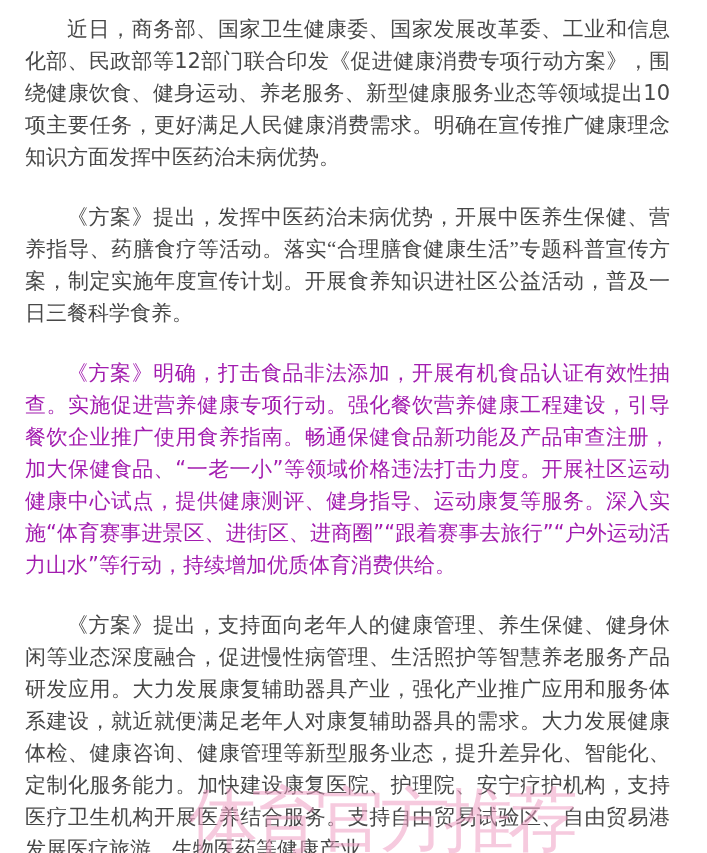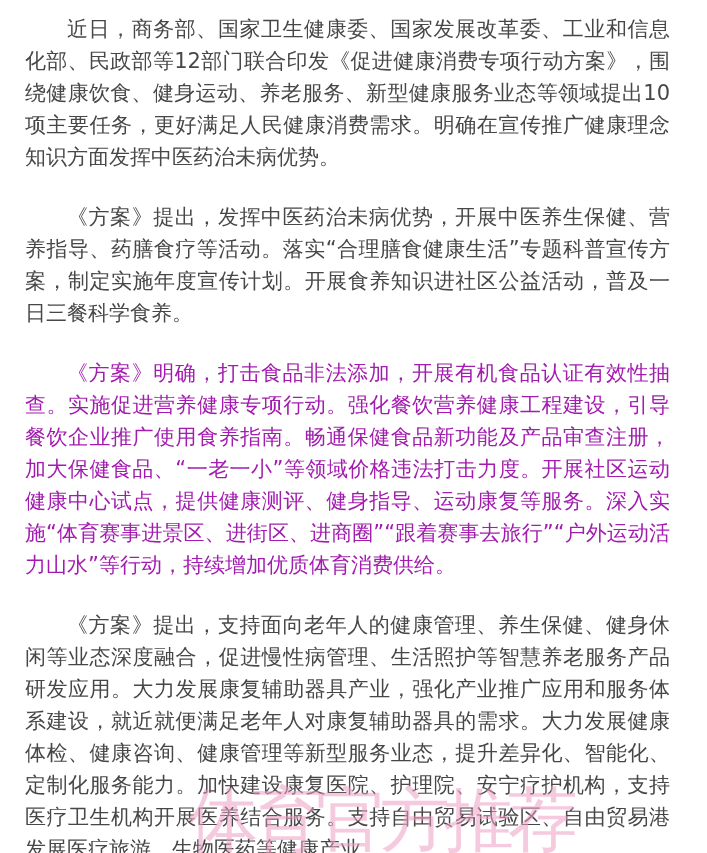--- a/index.html
+++ b/index.html
@@ -43,19 +43,19 @@
     opacity: 0.55;
     pointer-events: none;
   }
 </style>
 </head>
 <body>
 
 <div class="page" style="background: rgb(255, 255, 255);">
   <div class="content">
     <p class="para" style="color: rgb(71, 71, 71);">近日，商务部、国家卫生健康委、国家发展改革委、工业和信息化部、民政部等12部门联合印发《促进健康消费专项行动方案》，围绕健康饮食、健身运动、养老服务、新型健康服务业态等领域提出10项主要任务，更好满足人民健康消费需求。明确在宣传推广健康理念知识方面发挥中医药治未病优势。</p>
-    <p class="para" style="color: rgb(71, 71, 71);">《方案》提出，发挥中医药治未病优势，开展中医养生保健、营养指导、药膳食疗等活动。落实“合理膳食健康生活”专题科普宣传方案，制定实施年度宣传计划。开展食养知识进社区公益活动，普及一日三餐科学食养。</p>
+    <p class="para" style="color: rgb(71, 71, 71); font-family: Liberation Serif, serif;">《方案》提出，发挥中医药治未病优势，开展中医养生保健、营养指导、药膳食疗等活动。落实“合理膳食健康生活”专题科普宣传方案，制定实施年度宣传计划。开展食养知识进社区公益活动，普及一日三餐科学食养。</p>
     <p class="para" style="color: #a21caf;">《方案》明确，打击食品非法添加，开展有机食品认证有效性抽查。实施促进营养健康专项行动。强化餐饮营养健康工程建设，引导餐饮企业推广使用食养指南。畅通保健食品新功能及产品审查注册，加大保健食品、“一老一小”等领域价格违法打击力度。开展社区运动健康中心试点，提供健康测评、健身指导、运动康复等服务。深入实施“体育赛事进景区、进街区、进商圈”“跟着赛事去旅行”“户外运动活力山水”等行动，持续增加优质体育消费供给。</p>
     <p class="para" style="color: rgb(71, 71, 71);">《方案》提出，支持面向老年人的健康管理、养生保健、健身休闲等业态深度融合，促进慢性病管理、生活照护等智慧养老服务产品研发应用。大力发展康复辅助器具产业，强化产业推广应用和服务体系建设，就近就便满足老年人对康复辅助器具的需求。大力发展健康体检、健康咨询、健康管理等新型服务业态，提升差异化、智能化、定制化服务能力。加快建设康复医院、护理院、安宁疗护机构，支持医疗卫生机构开展医养结合服务。支持自由贸易试验区、自由贸易港发展医疗旅游、生物医药等健康产业。</p>
 
   </div>
   <div class="watermark" style="color: rgb(239, 159, 196);">体育官方推荐</div>
 </div>
 
 </body></html>

